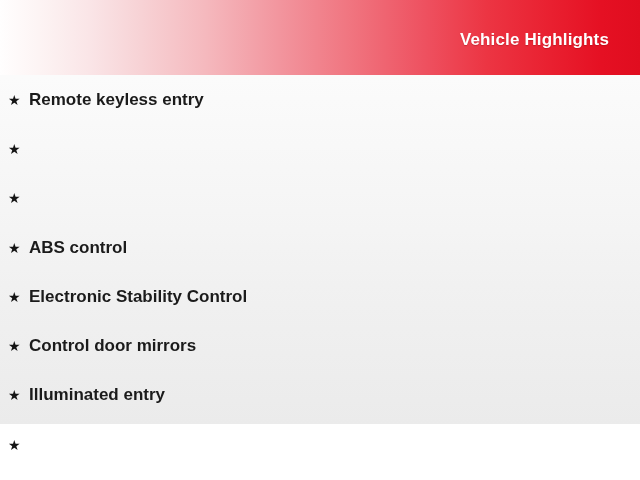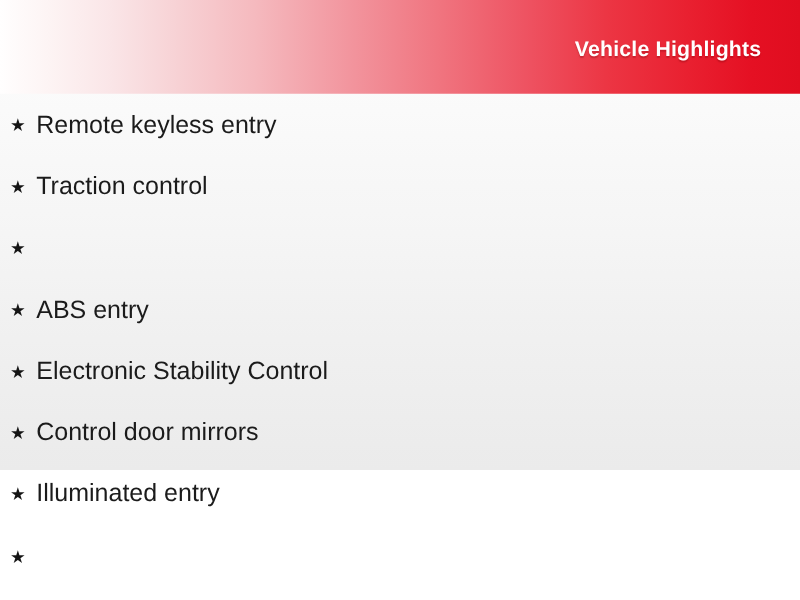--- a/index.html
+++ b/index.html
@@ -10,21 +10,21 @@
     width: 640px;
     height: 480px;
     overflow: hidden;
     font-family: "Liberation Sans", sans-serif;
     background: #ffffff;
   }
 
   .page {
     position: relative;
     width: 640px;
-    height: 376px;
+    height: 424px;
     box-sizing: border-box;
     background: linear-gradient(to bottom, #fdfdfd 0%, #fbfbfb 18%, #f6f6f6 45%, #f0f0f0 72%, #ebebeb 100%);
   }
 
   .header-band {
     position: absolute;
     top: 0;
     left: 0;
     width: 640px;
     height: 75px;
@@ -79,53 +79,53 @@
     width: 21px;
     flex: 0 0 21px;
     color: #141414;
     font-size: 14px;
     line-height: 1;
     text-align: left;
   }
 
   .item-label {
     color: #1b1b1b;
-    font-size: 20px;
+    font-size: 17px;
     line-height: 20px;
     white-space: nowrap;
+    font-weight: bold;
   }
 </style>
 </head>
 <body>
 
 <div class="page">
 
   <div class="header-band">
     <div class="header-title">Vehicle Highlights</div>
   </div>
 
   <ul class="highlight-list">
 
     <li class="highlight-item">
       <span class="bullet-star">★</span>
       <span class="item-label">Remote keyless entry</span>
     </li>
 
     <li class="highlight-item">
       <span class="bullet-star">★</span>
-      <span class="item-label">Traction control</span>
     </li>
 
     <li class="highlight-item">
       <span class="bullet-star">★</span>
     </li>
 
     <li class="highlight-item">
       <span class="bullet-star">★</span>
-      <span class="item-label">ABS entry</span>
+      <span class="item-label">ABS control</span>
     </li>
 
     <li class="highlight-item">
       <span class="bullet-star">★</span>
       <span class="item-label">Electronic Stability Control</span>
     </li>
 
     <li class="highlight-item">
       <span class="bullet-star">★</span>
       <span class="item-label">Control door mirrors</span>

